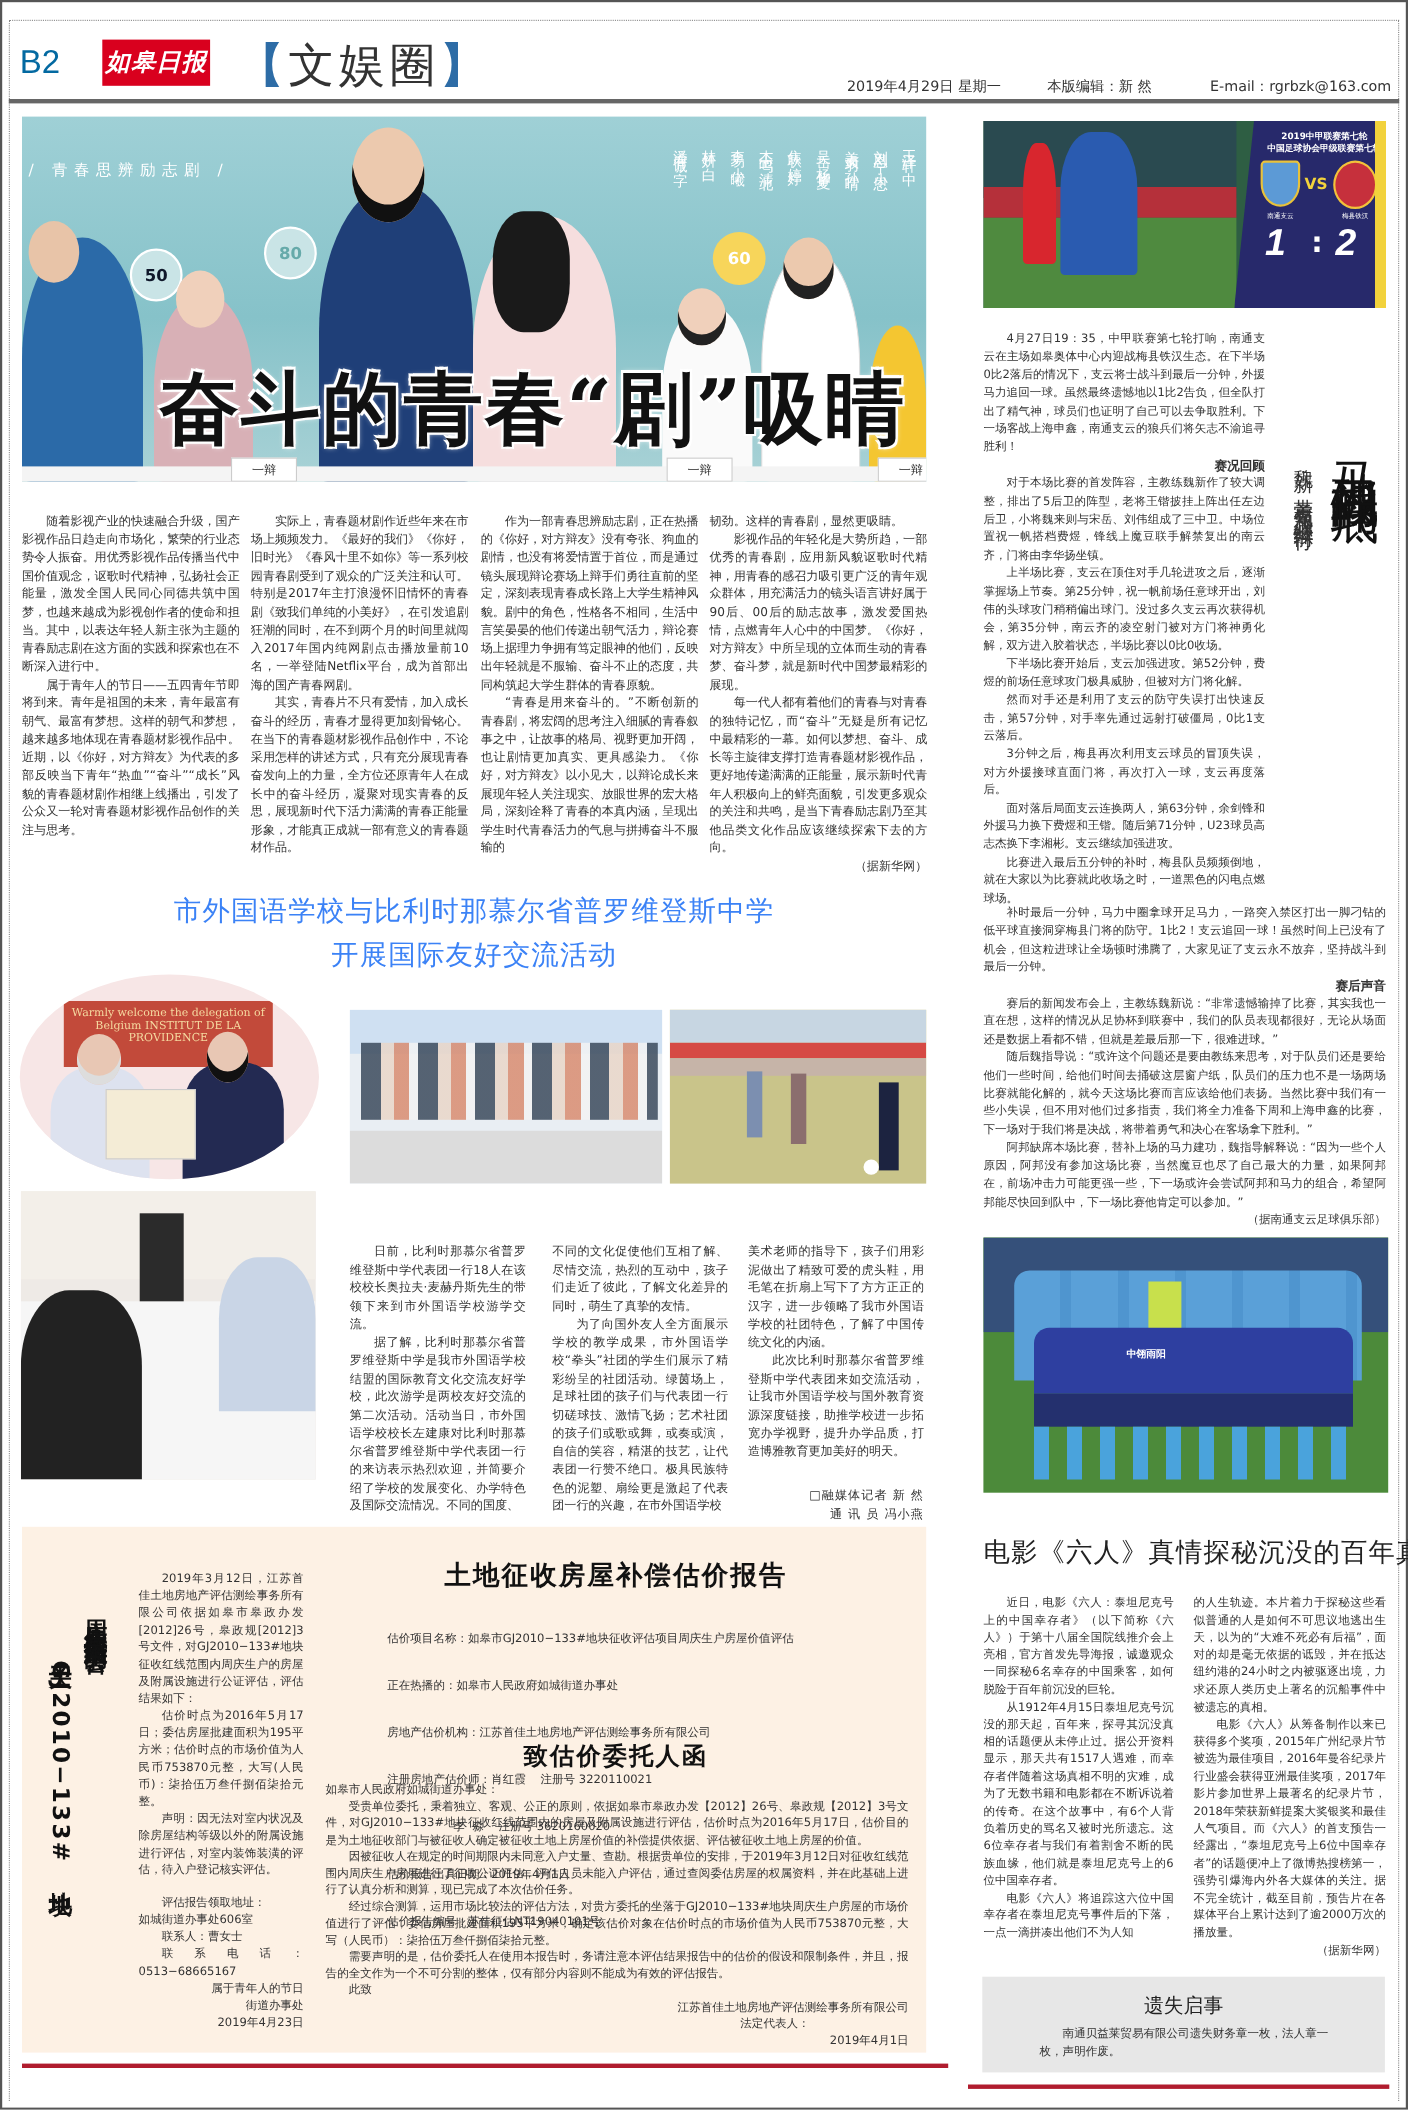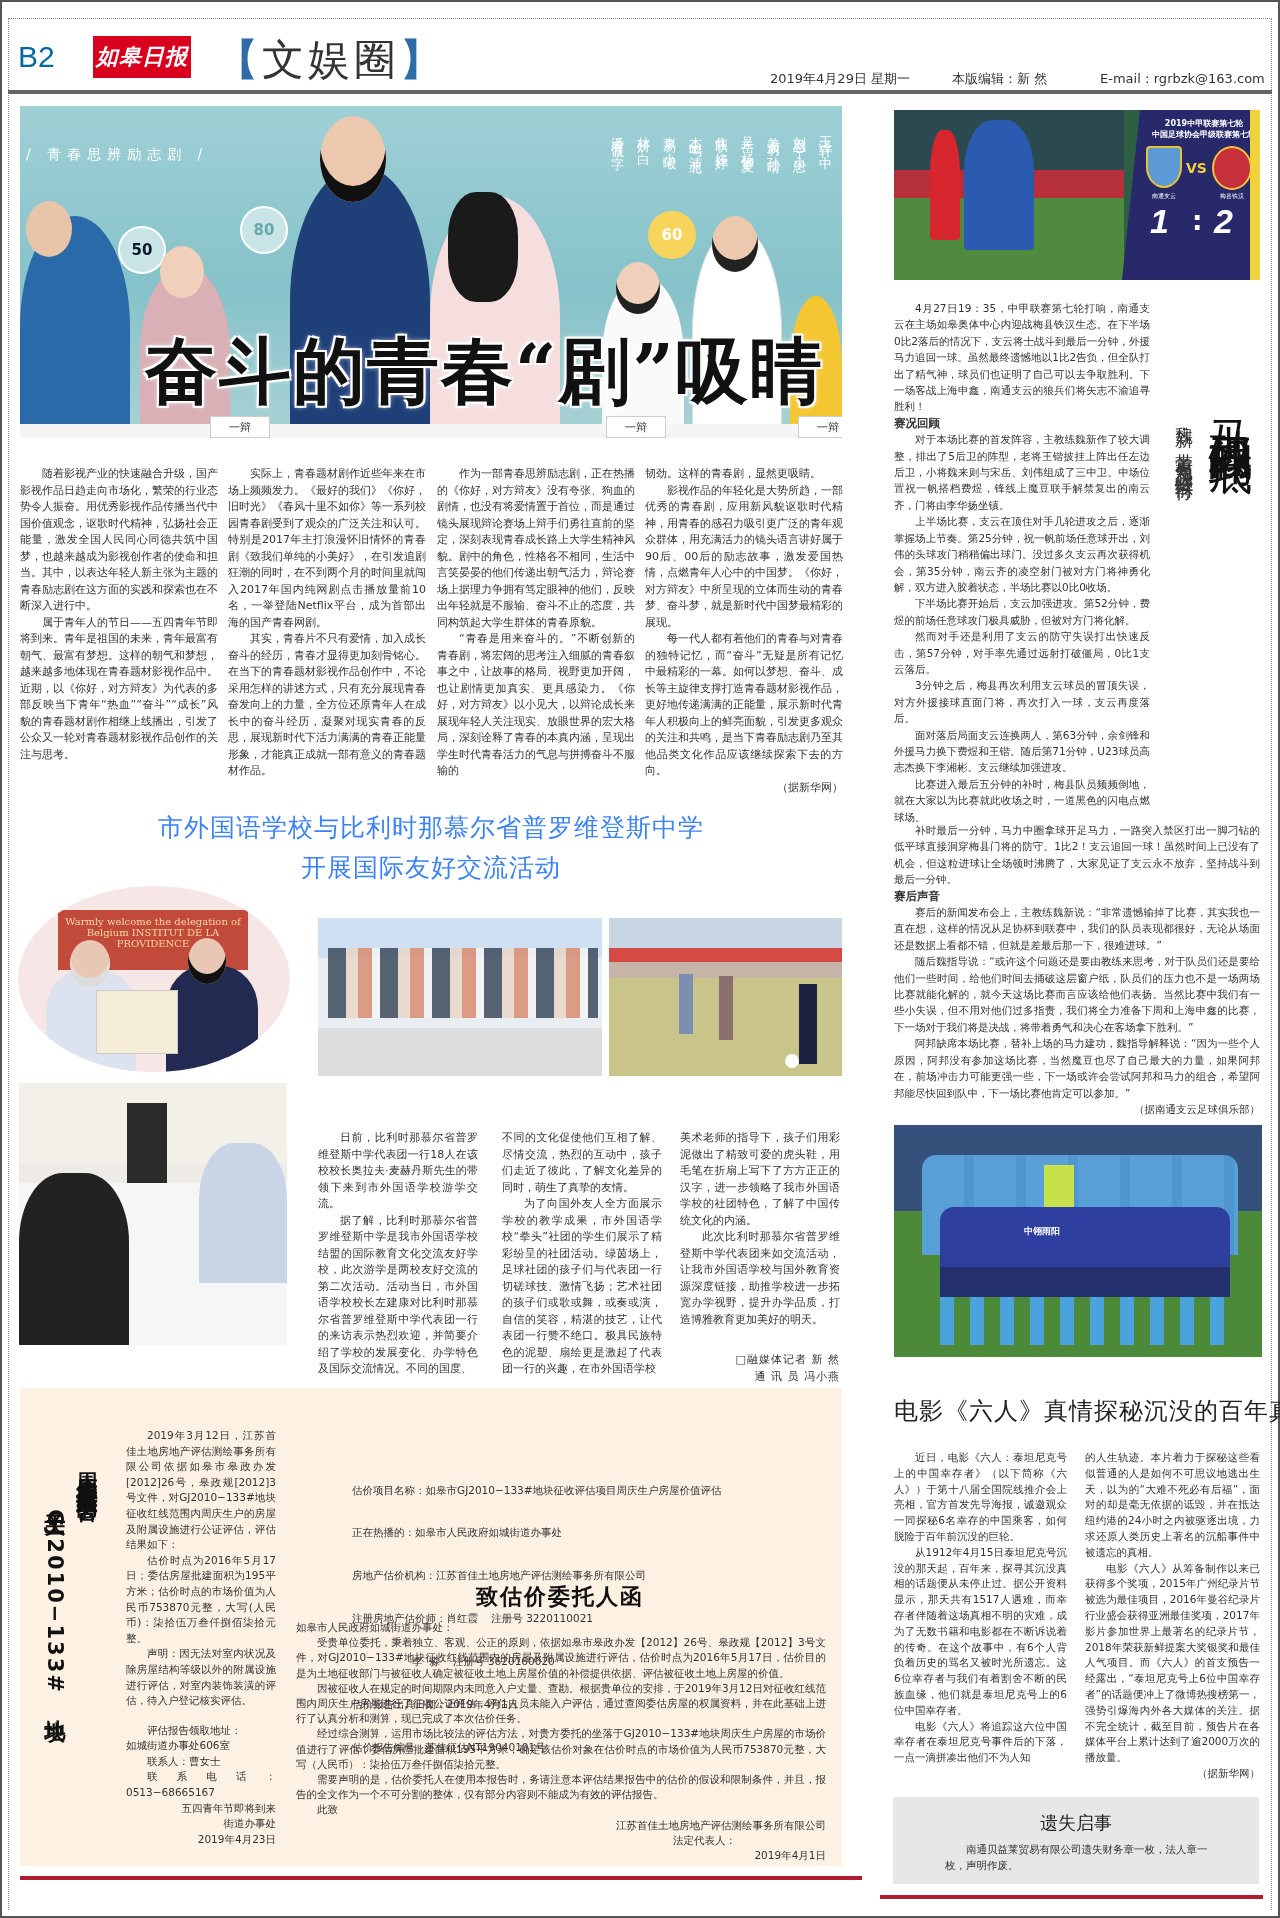--- a/index.html
+++ b/index.html
@@ -22,21 +22,21 @@
   .hero .title { position: absolute; left: 125px; top: 218px; font-family: "DejaVu Serif", serif; font-weight: bold; font-size: 72px; color: #111; letter-spacing: 2px; text-shadow: 0 0 3px #fff, 0 0 6px #fff, 2px 2px 0 #fff, -2px -2px 0 #fff, 2px -2px 0 #fff, -2px 2px 0 #fff; }
   .hero .cast { position: absolute; right: 8px; top: 20px; display: flex; gap: 8px; }
   .hero .cast span { writing-mode: vertical-rl; font-family: "DejaVu Serif", serif; font-size: 13px; color: #fff; letter-spacing: 4px; }
   .bubble { position: absolute; width: 48px; height: 48px; border-radius: 50%; display: flex; align-items: center; justify-content: center; font-size: 15px; font-weight: bold; color: #fff; }
   .desk { position: absolute; left: 0; bottom: 0; width: 100%; height: 14px; background: #f4f4f4; }
   .plaque { position: absolute; bottom: 0; width: 60px; height: 22px; background: #fff; border: 1px solid #ccc; font-size: 11px; display: flex; align-items: center; justify-content: center; font-family: "DejaVu Serif", serif; }
   
   .col { position: absolute; font-size: 11px; line-height: 16.5px; color: #333; text-align: justify; }
   .col p { text-indent: 2em; }
   .col .src { text-align: right; text-indent: 0; }
-  .col h4 { text-align: left; font-size: 11.5px; font-weight: bold; }
+  .col h4 { text-align: right; font-size: 11.5px; font-weight: bold; }
   
   .hl2 { position: absolute; left: 20px; top: 808px; width: 822px; text-align: center; font-size: 25px; line-height: 40px; color: #3b82f6; letter-spacing: 1px; }
   .photo { position: absolute; overflow: hidden; }
   
   .vtitle { position: absolute; writing-mode: vertical-rl; }
   .ad { position: absolute; left: 20px; top: 1388px; width: 822px; height: 478px; background: #fdf1e4; }
   .red-rule { position: absolute; height: 4px; background: #b01c2e; }
   .lost { position: absolute; left: 893px; top: 1797px; width: 366px; height: 87px; background: #e7e7e7; }
 </style>
 </head>
@@ -238,25 +238,26 @@
   <div class="vtitle" style="left:54px;top:68px;font-size:21px;font-weight:bold;color:#111;letter-spacing:2px;line-height:26px;">周庆生户房屋公证评估结果的公告</div>
   <div class="vtitle" style="left:22px;top:108px;font-size:21px;font-weight:bold;color:#111;letter-spacing:2px;line-height:26px;">关于 GJ2010−133# 地块</div>
   <div class="col" style="left:106px;top:40px;width:150px;font-size:10.5px;line-height:15.6px;color:#333;">
     <p>2019年3月12日，江苏首佳土地房地产评估测绘事务所有限公司依据如皋市皋政办发[2012]26号，皋政规[2012]3号文件，对GJ2010−133#地块征收红线范围内周庆生户的房屋及附属设施进行公证评估，评估结果如下：</p>
     <p>估价时点为2016年5月17日；委估房屋批建面积为195平方米；估价时点的市场价值为人民币753870元整，大写(人民币)：柒拾伍万叁仟捌佰柒拾元整。</p>
     <p>声明：因无法对室内状况及除房屋结构等级以外的附属设施进行评估，对室内装饰装潢的评估，待入户登记核实评估。</p>
     <p style="margin-top:14px;">评估报告领取地址：</p>
     <p style="text-indent:0">如城街道办事处606室</p>
     <p>联系人：曹女士</p>
     <p>联系电话：0513−68665167</p>
-    <p class="src">五四青年节即将到来</p>
+    <p class="src">属于青年人的节日</p>
     <p class="src">街道办事处</p>
     <p class="src">2019年4月23日</p>
   </div>
 
+  <div style="position:absolute;left:270px;top:28px;width:540px;text-align:center;font-size:24px;font-weight:bold;color:#111;letter-spacing:2px;">土地征收房屋补偿估价报告</div>
   <div style="position:absolute;left:332px;top:66px;width:480px;font-size:10.5px;line-height:14.3px;color:#333;white-space:pre;">
     <div>估价项目名称：如皋市GJ2010−133#地块征收评估项目周庆生户房屋价值评估</div>
     <div>正在热播的：如皋市人民政府如城街道办事处</div>
     <div>房地产估价机构：江苏首佳土地房地产评估测绘事务所有限公司</div>
     <div>注册房地产估价师：肖红霞    注册号 3220110021</div>
     <div>                  李  淼    注册号 3620160020</div>
     <div>估价报告出具日期：2019年4月1日</div>
     <div>估价报告编号：苏佳征估NT19040101号</div>
   </div>
   <div style="position:absolute;left:270px;top:194px;width:540px;text-align:center;font-size:22px;font-weight:bold;color:#111;letter-spacing:2px;">致估价委托人函</div>

